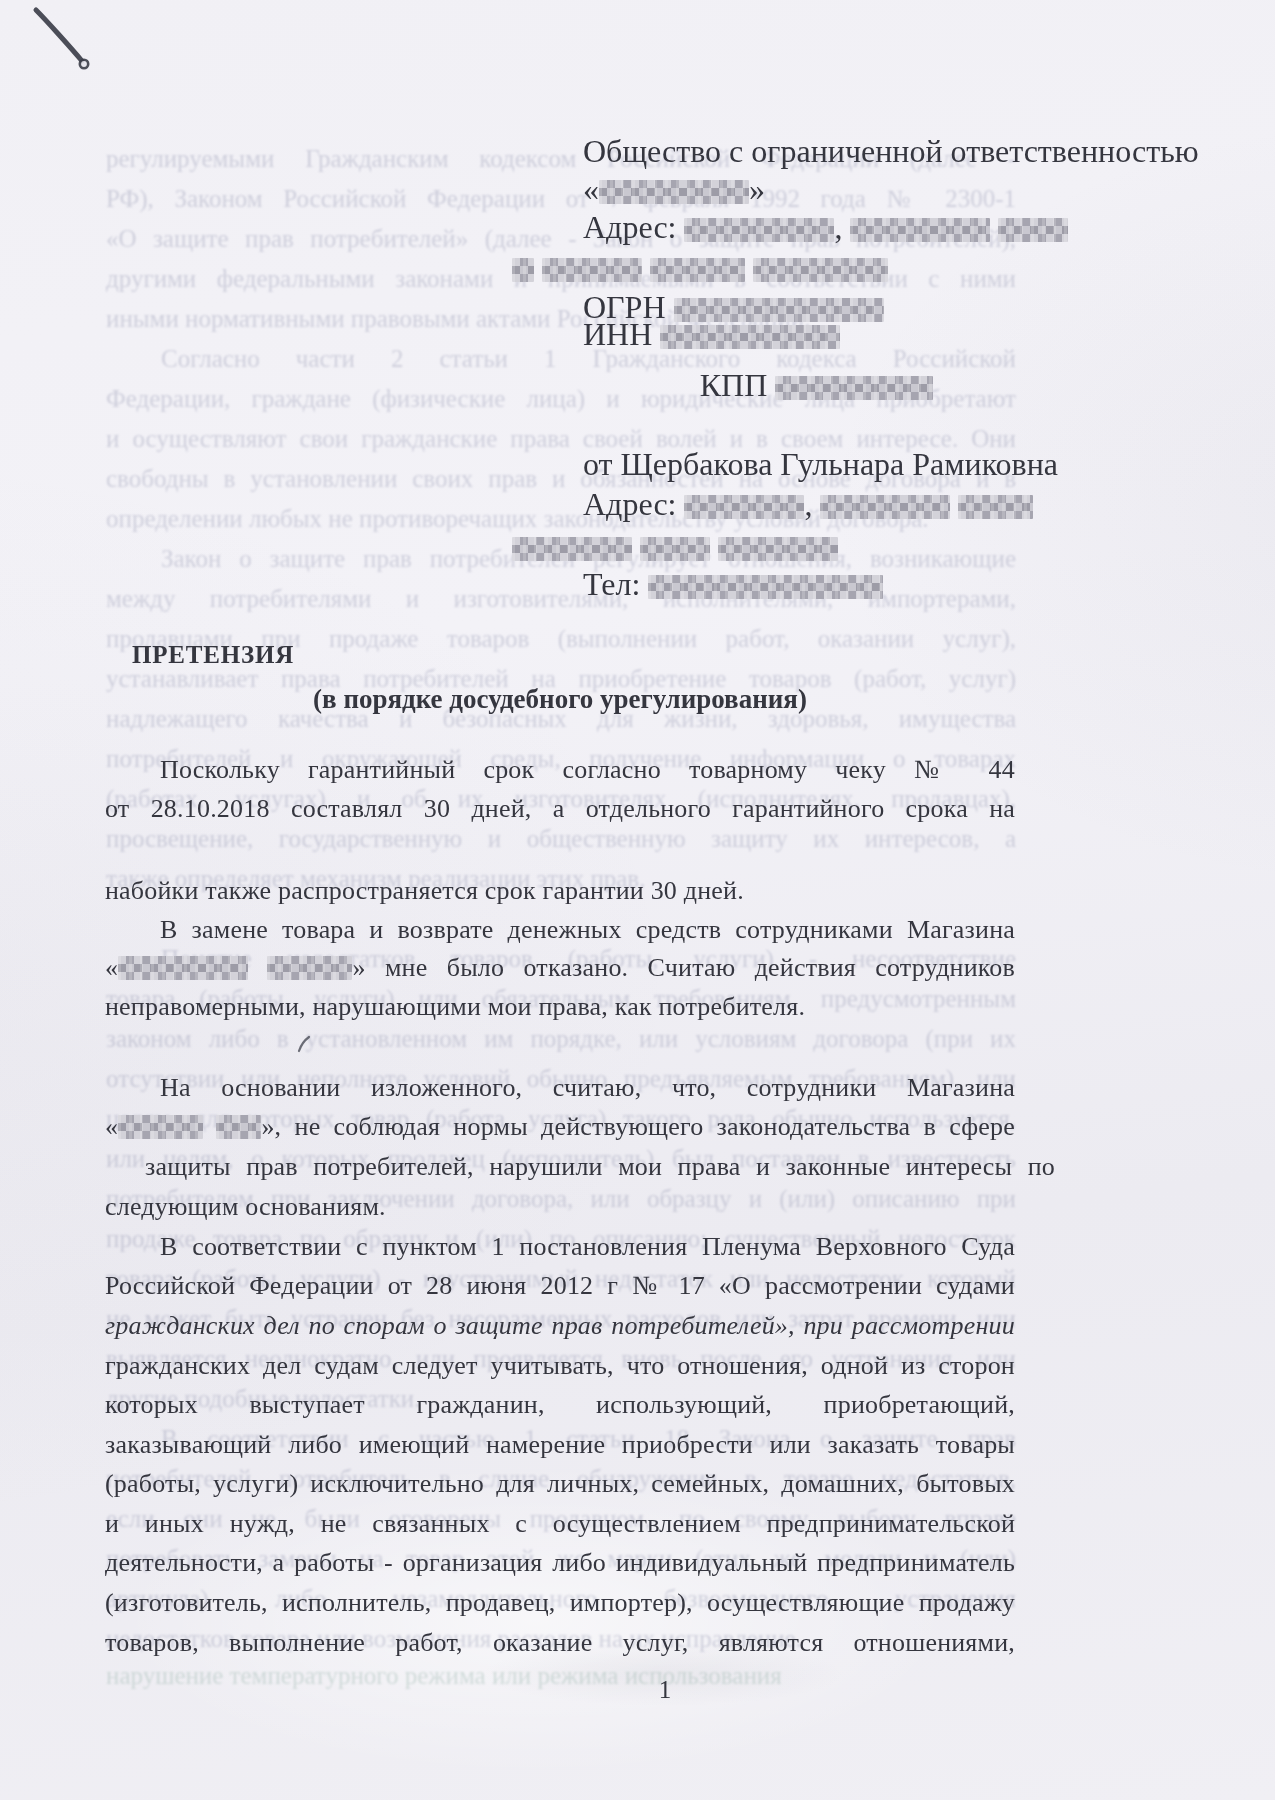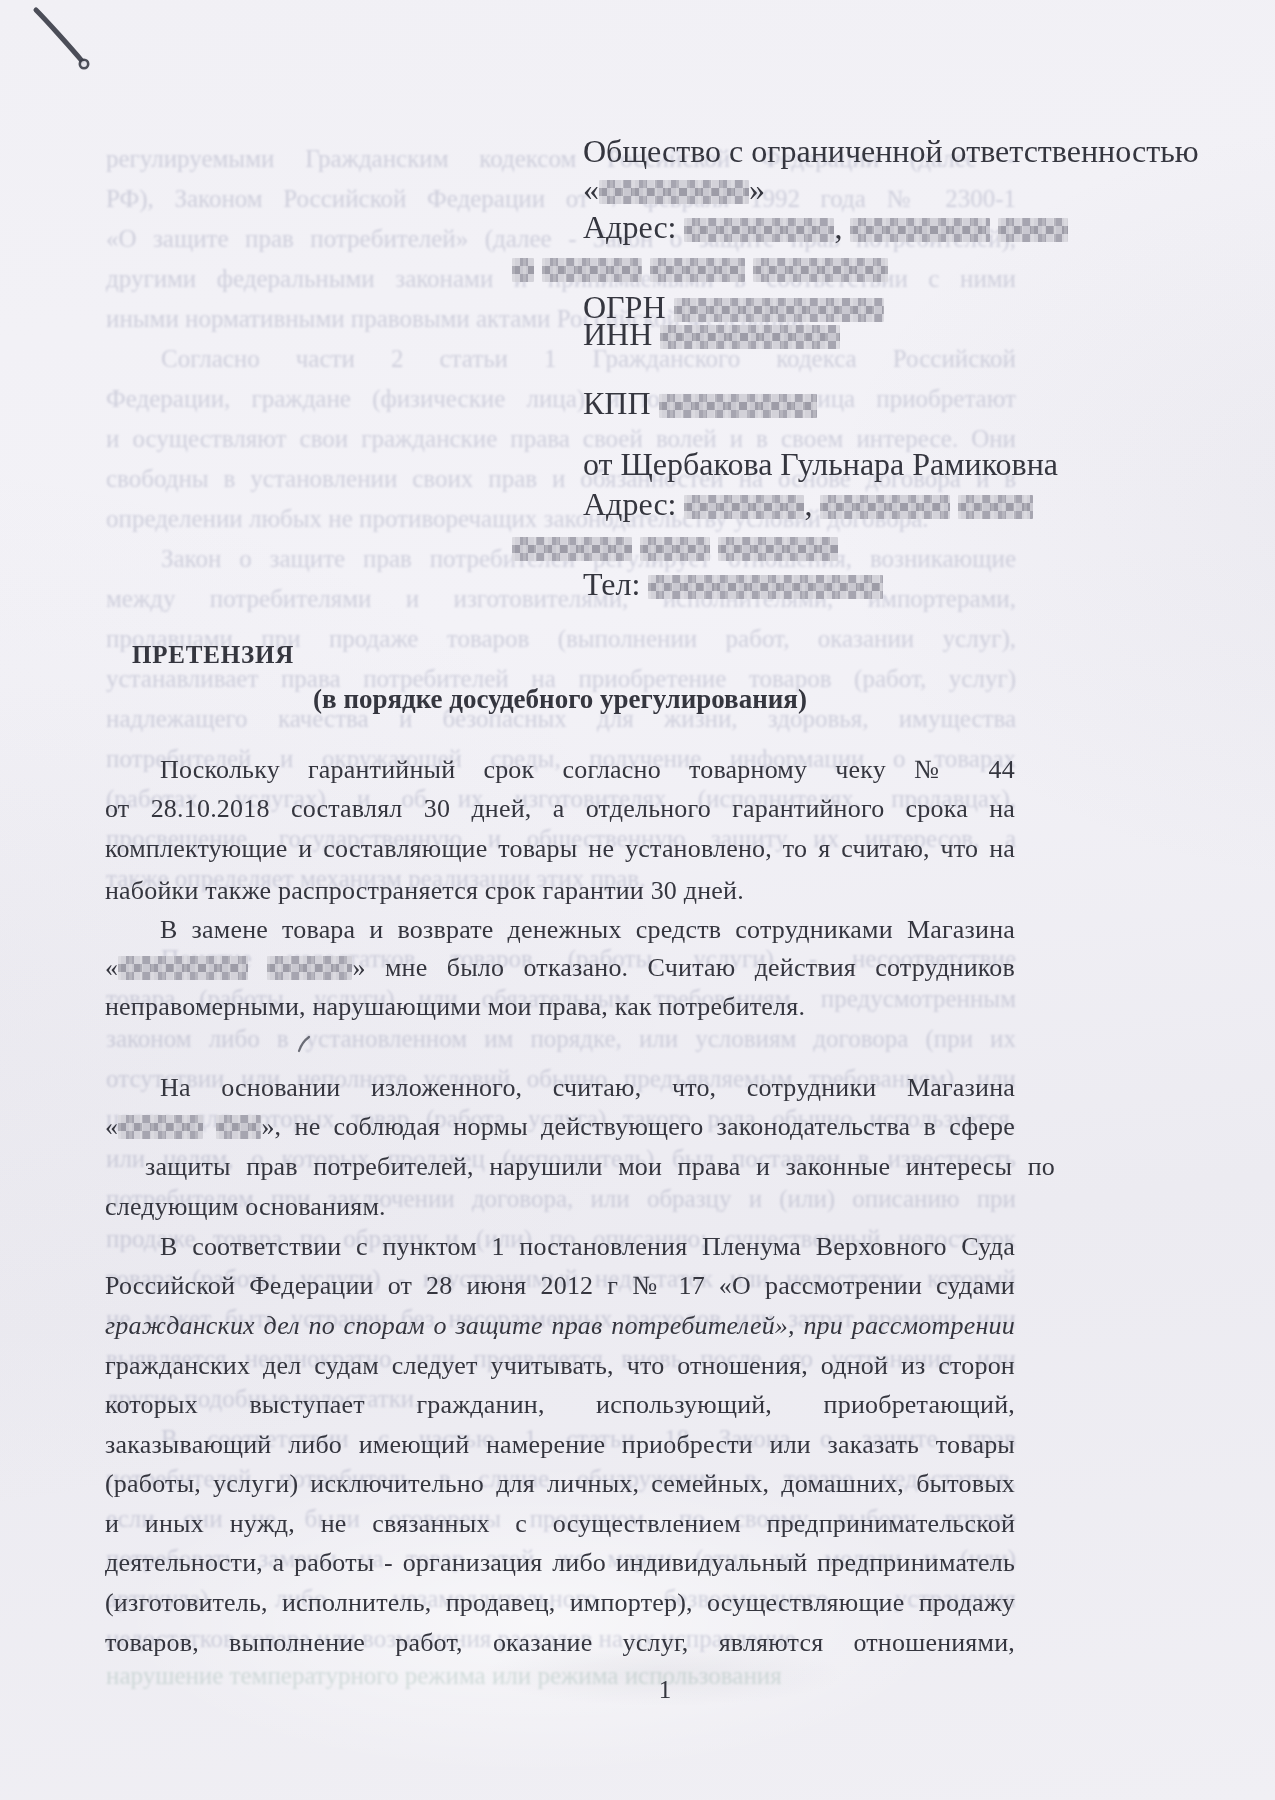--- a/index.html
+++ b/index.html
@@ -89,34 +89,33 @@
       <div class="line" style="top: 1662px; color: rgb(127, 163, 150);">нарушение температурного режима или режима использования</div>
     </div>
 
   <div id="header-block">
       <div class="line" style="top: 133px;">Общество с ограниченной ответственностью</div>
       <div class="line" style="top: 171px;">«<span class="redact" style="width: 150px;"></span>»</div>
       <div class="line" style="top: 209px;">Адрес: <span class="redact" style="width: 150px;"></span>, <span class="redact" style="width: 140px;"></span> <span class="redact" style="width: 70px;"></span></div>
       <div class="line" style="top: 249px; left: -71px;"><span class="redact" style="width: 22px;"></span> <span class="redact" style="width: 100px;"></span> <span class="redact" style="width: 95px;"></span> <span class="redact" style="width: 135px;"></span></div>
       <div class="line" style="top: 289px;">ОГРН <span class="redact" style="width: 210px;"></span></div>
       <div class="line" style="top: 316px;">ИНН <span class="redact" style="width: 180px;"></span></div>
-      <div class="line" style="top: 385px;">КПП <span class="redact" style="width: 158px;"></span></div>
+      <div class="line" style="top: 367px; text-align: center;">КПП <span class="redact" style="width: 158px;"></span></div>
       <div class="line" style="top: 446px;">от Щербакова Гульнара Рамиковна</div>
       <div class="line" style="top: 486px;">Адрес: <span class="redact" style="width: 120px;"></span>, <span class="redact" style="width: 130px;"></span> <span class="redact" style="width: 75px;"></span></div>
       <div class="line" style="top: 528px; left: -71px;"><span class="redact" style="width: 120px;"></span> <span class="redact" style="width: 70px;"></span> <span class="redact" style="width: 120px;"></span></div>
       <div class="line" style="top: 566px;">Тел: <span class="redact" style="width: 235px;"></span></div>
     </div>
 
   <div id="title">ПРЕТЕНЗИЯ</div>
   <div id="subtitle">(в порядке досудебного урегулирования)</div>
 
   <div id="body-block">
       <div class="line just ind" style="top: 755px;">Поскольку гарантийный срок согласно товарному чеку № 44</div>
       <div class="line just" style="top: 794px;">от 28.10.2018 составлял 30 дней, а отдельного гарантийного срока на</div>
-      <div class="line just" style="top: 834px;">комплектующие и составляющие товары не установлено, то я считаю, что на</div>
       <div class="line" style="top: 876px;">набойки также распространяется срок гарантии 30 дней.</div>
       <div class="line just ind" style="top: 915px;">В замене товара и возврате денежных средств сотрудниками Магазина</div>
       <div class="line just" style="top: 953px;">«<span class="redact" style="width: 130px;"></span> <span class="redact" style="width: 85px;"></span>» мне было отказано. Считаю действия сотрудников</div>
       <div class="line" style="top: 992px;">неправомерными, нарушающими мои права, как потребителя.</div>
       <div class="line just ind" style="top: 1073px;">На основании изложенного, считаю, что, сотрудники Магазина</div>
       <div class="line just" style="top: 1112px;">«<span class="redact" style="width: 85px;"></span> <span class="redact" style="width: 45px;"></span>», не соблюдая нормы действующего законодательства в сфере</div>
       <div class="line just" style="top: 1152px; margin-left: 40px;">защиты прав потребителей, нарушили мои права и законные интересы по</div>
       <div class="line" style="top: 1192px;">следующим основаниям.</div>
       <div class="line just ind" style="top: 1232px;">В соответствии с пунктом 1 постановления Пленума Верховного Суда</div>
       <div class="line just" style="top: 1271px;">Российской Федерации от 28 июня 2012 г № 17 «О рассмотрении судами</div>

